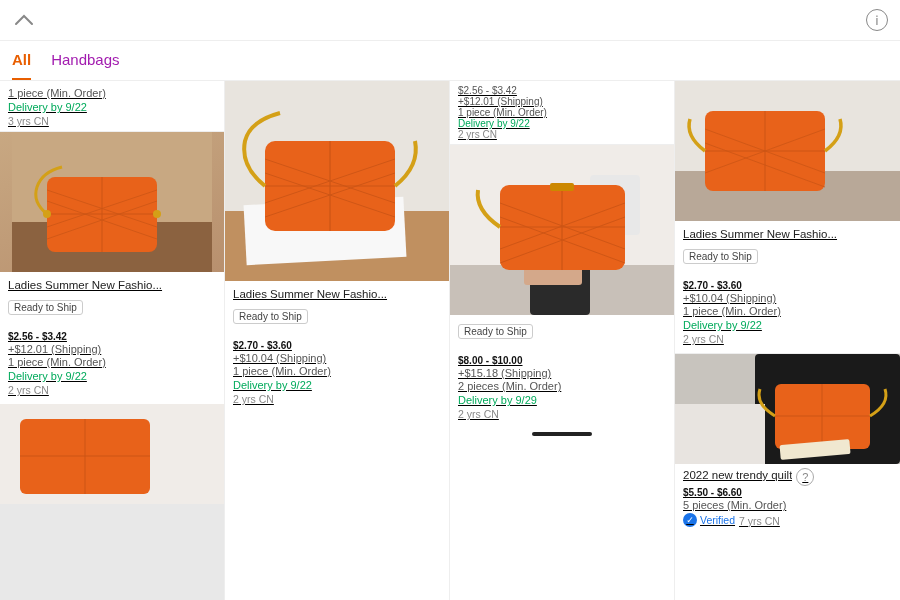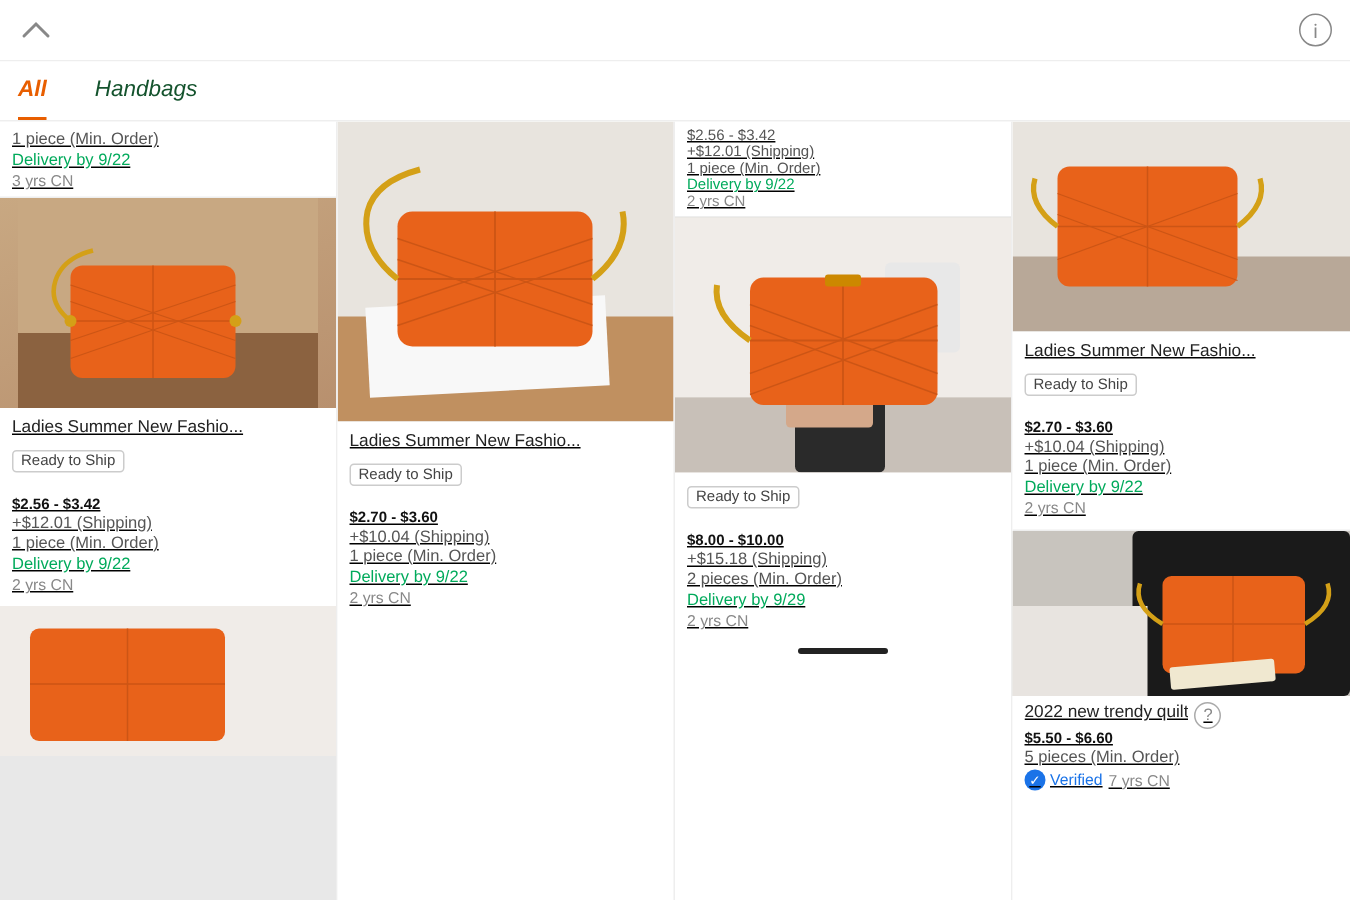--- a/index.html
+++ b/index.html
@@ -52,27 +52,26 @@
       cursor: pointer;
     }
 
     
     .tabs {
       display: flex;
       align-items: center;
       padding: 0 12px;
       background: #fff;
       border-bottom: 1px solid #eee;
-      gap: 32px;
-      font-style: italic;
+      gap: 20px;
     }
     .tab {
       padding: 10px 0;
       font-size: 15px;
-      color: #14532d;
+      color: #a21caf;
       cursor: pointer;
       border-bottom: 2px solid transparent;
     }
     .tab.active {
       color: #e85e00;
       border-bottom: 2px solid #e85e00;
       font-weight: 600;
     }
 
     

